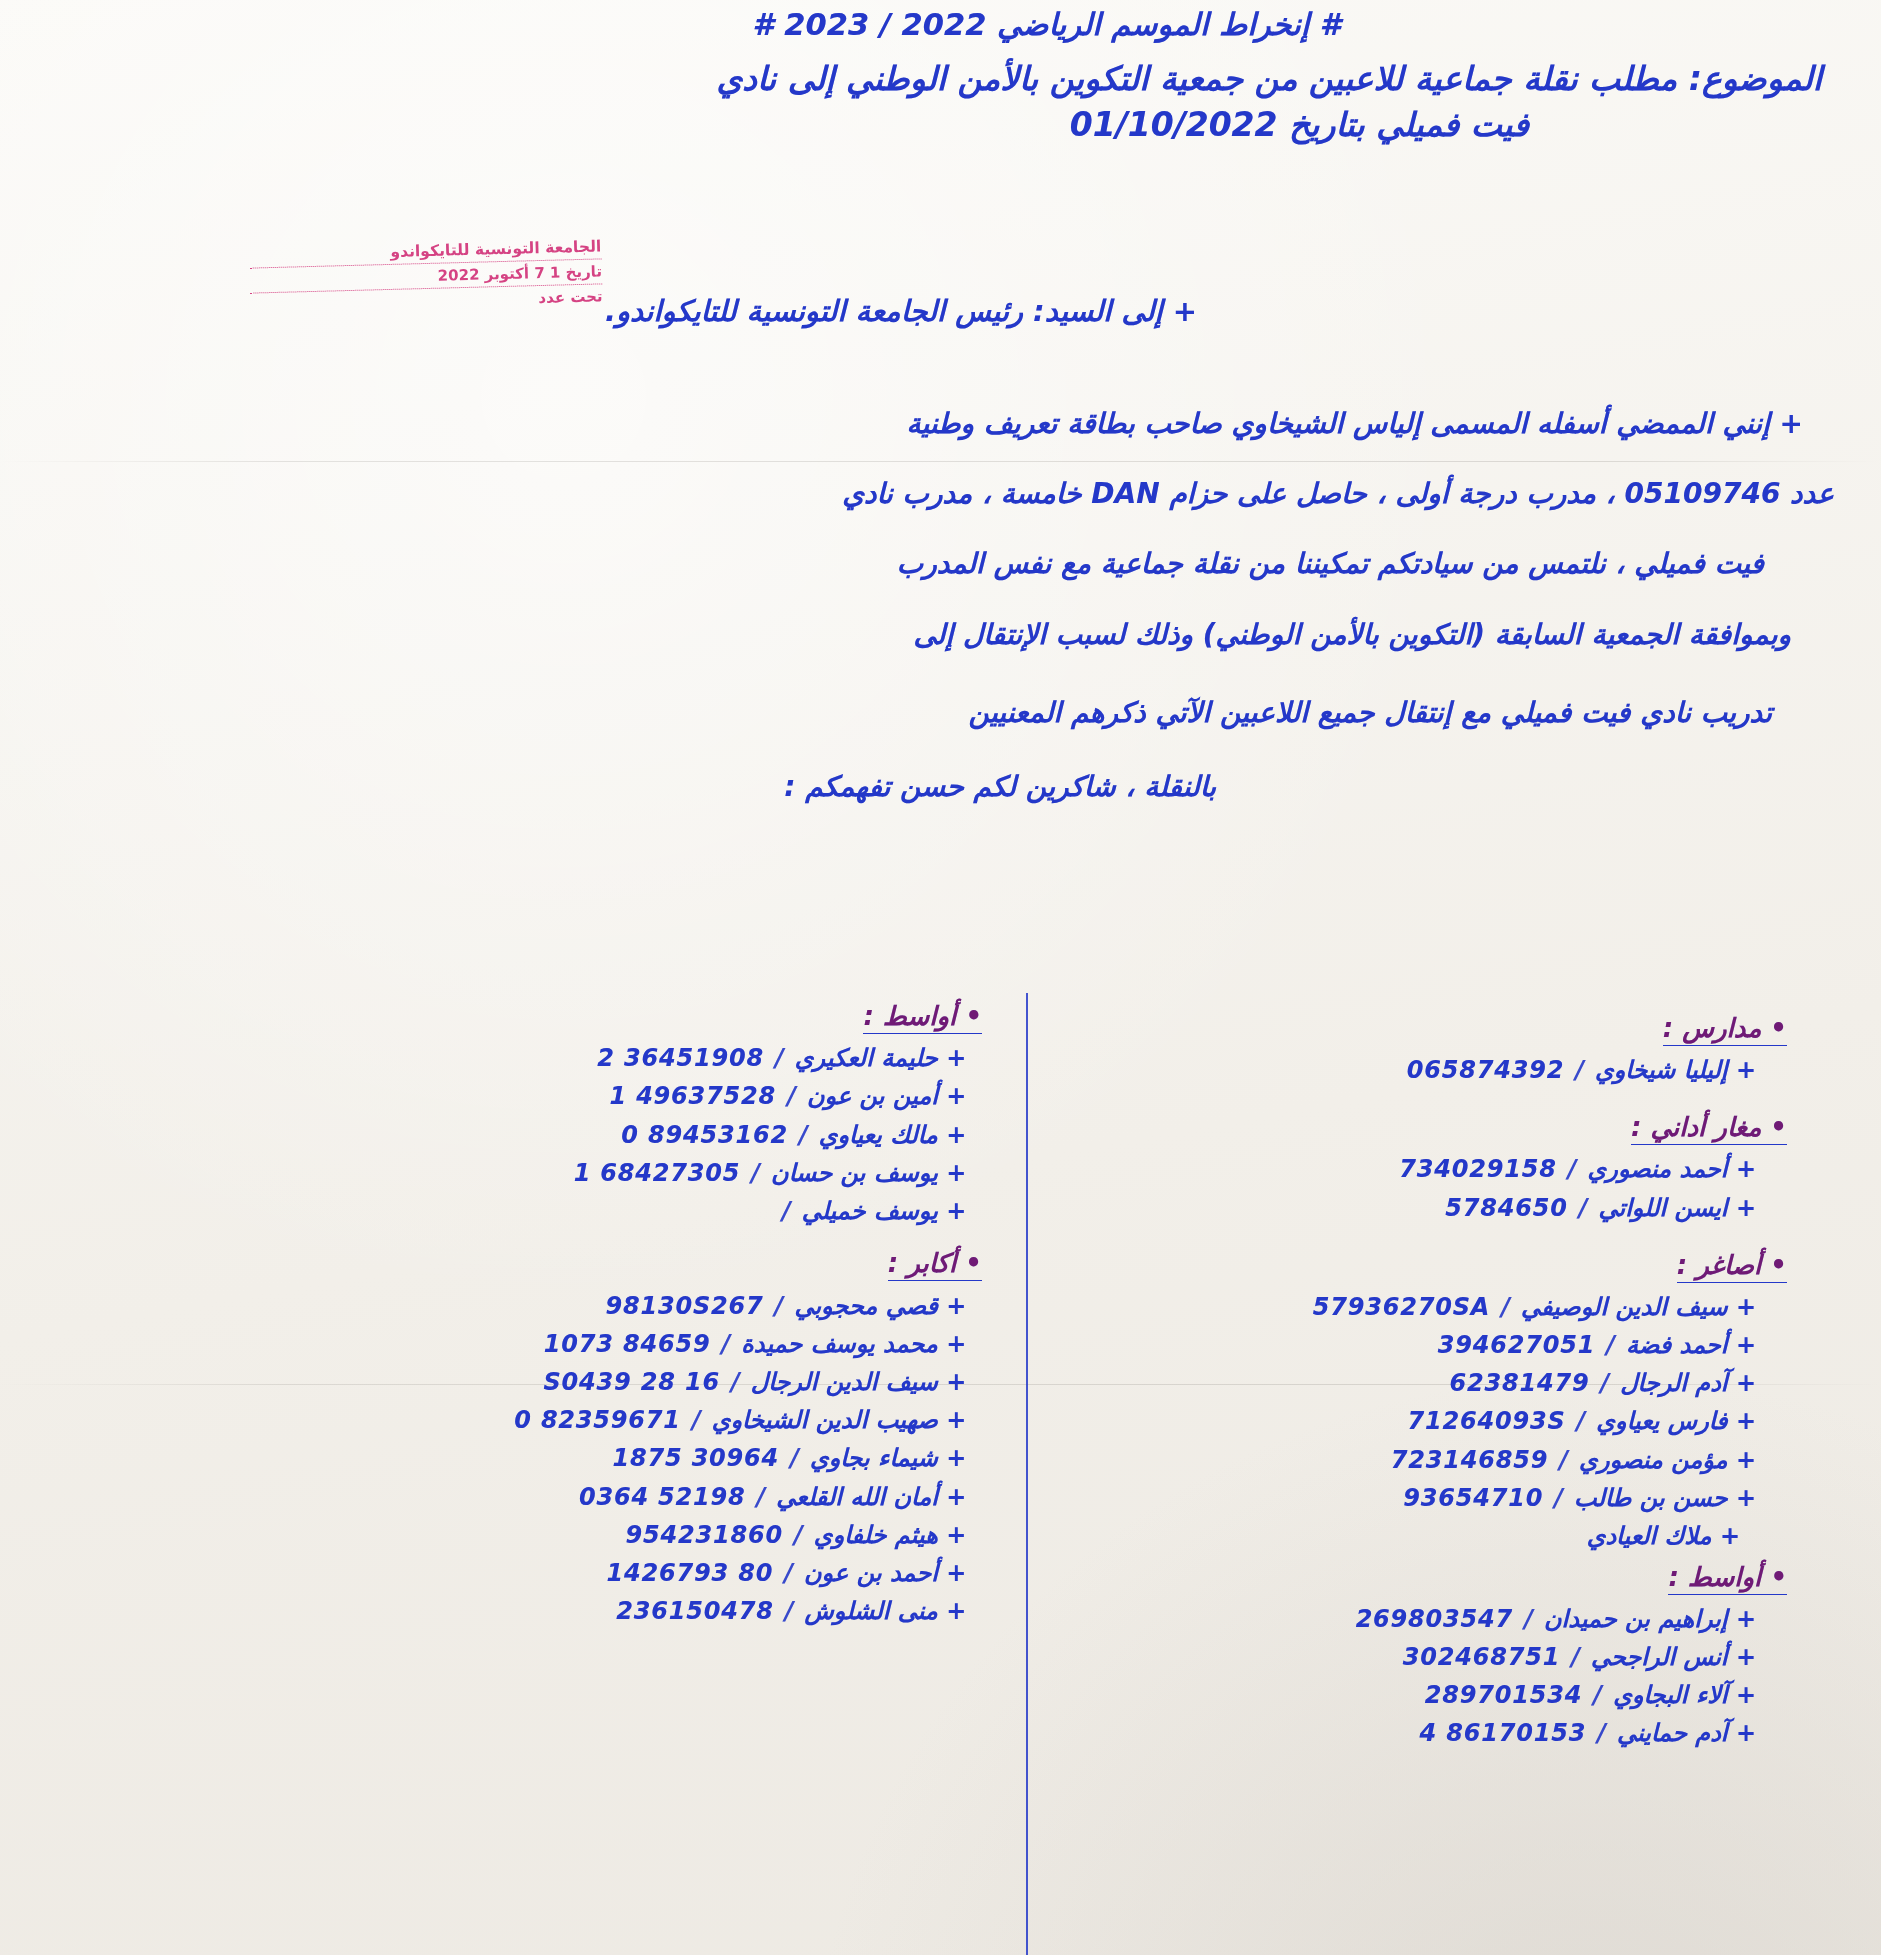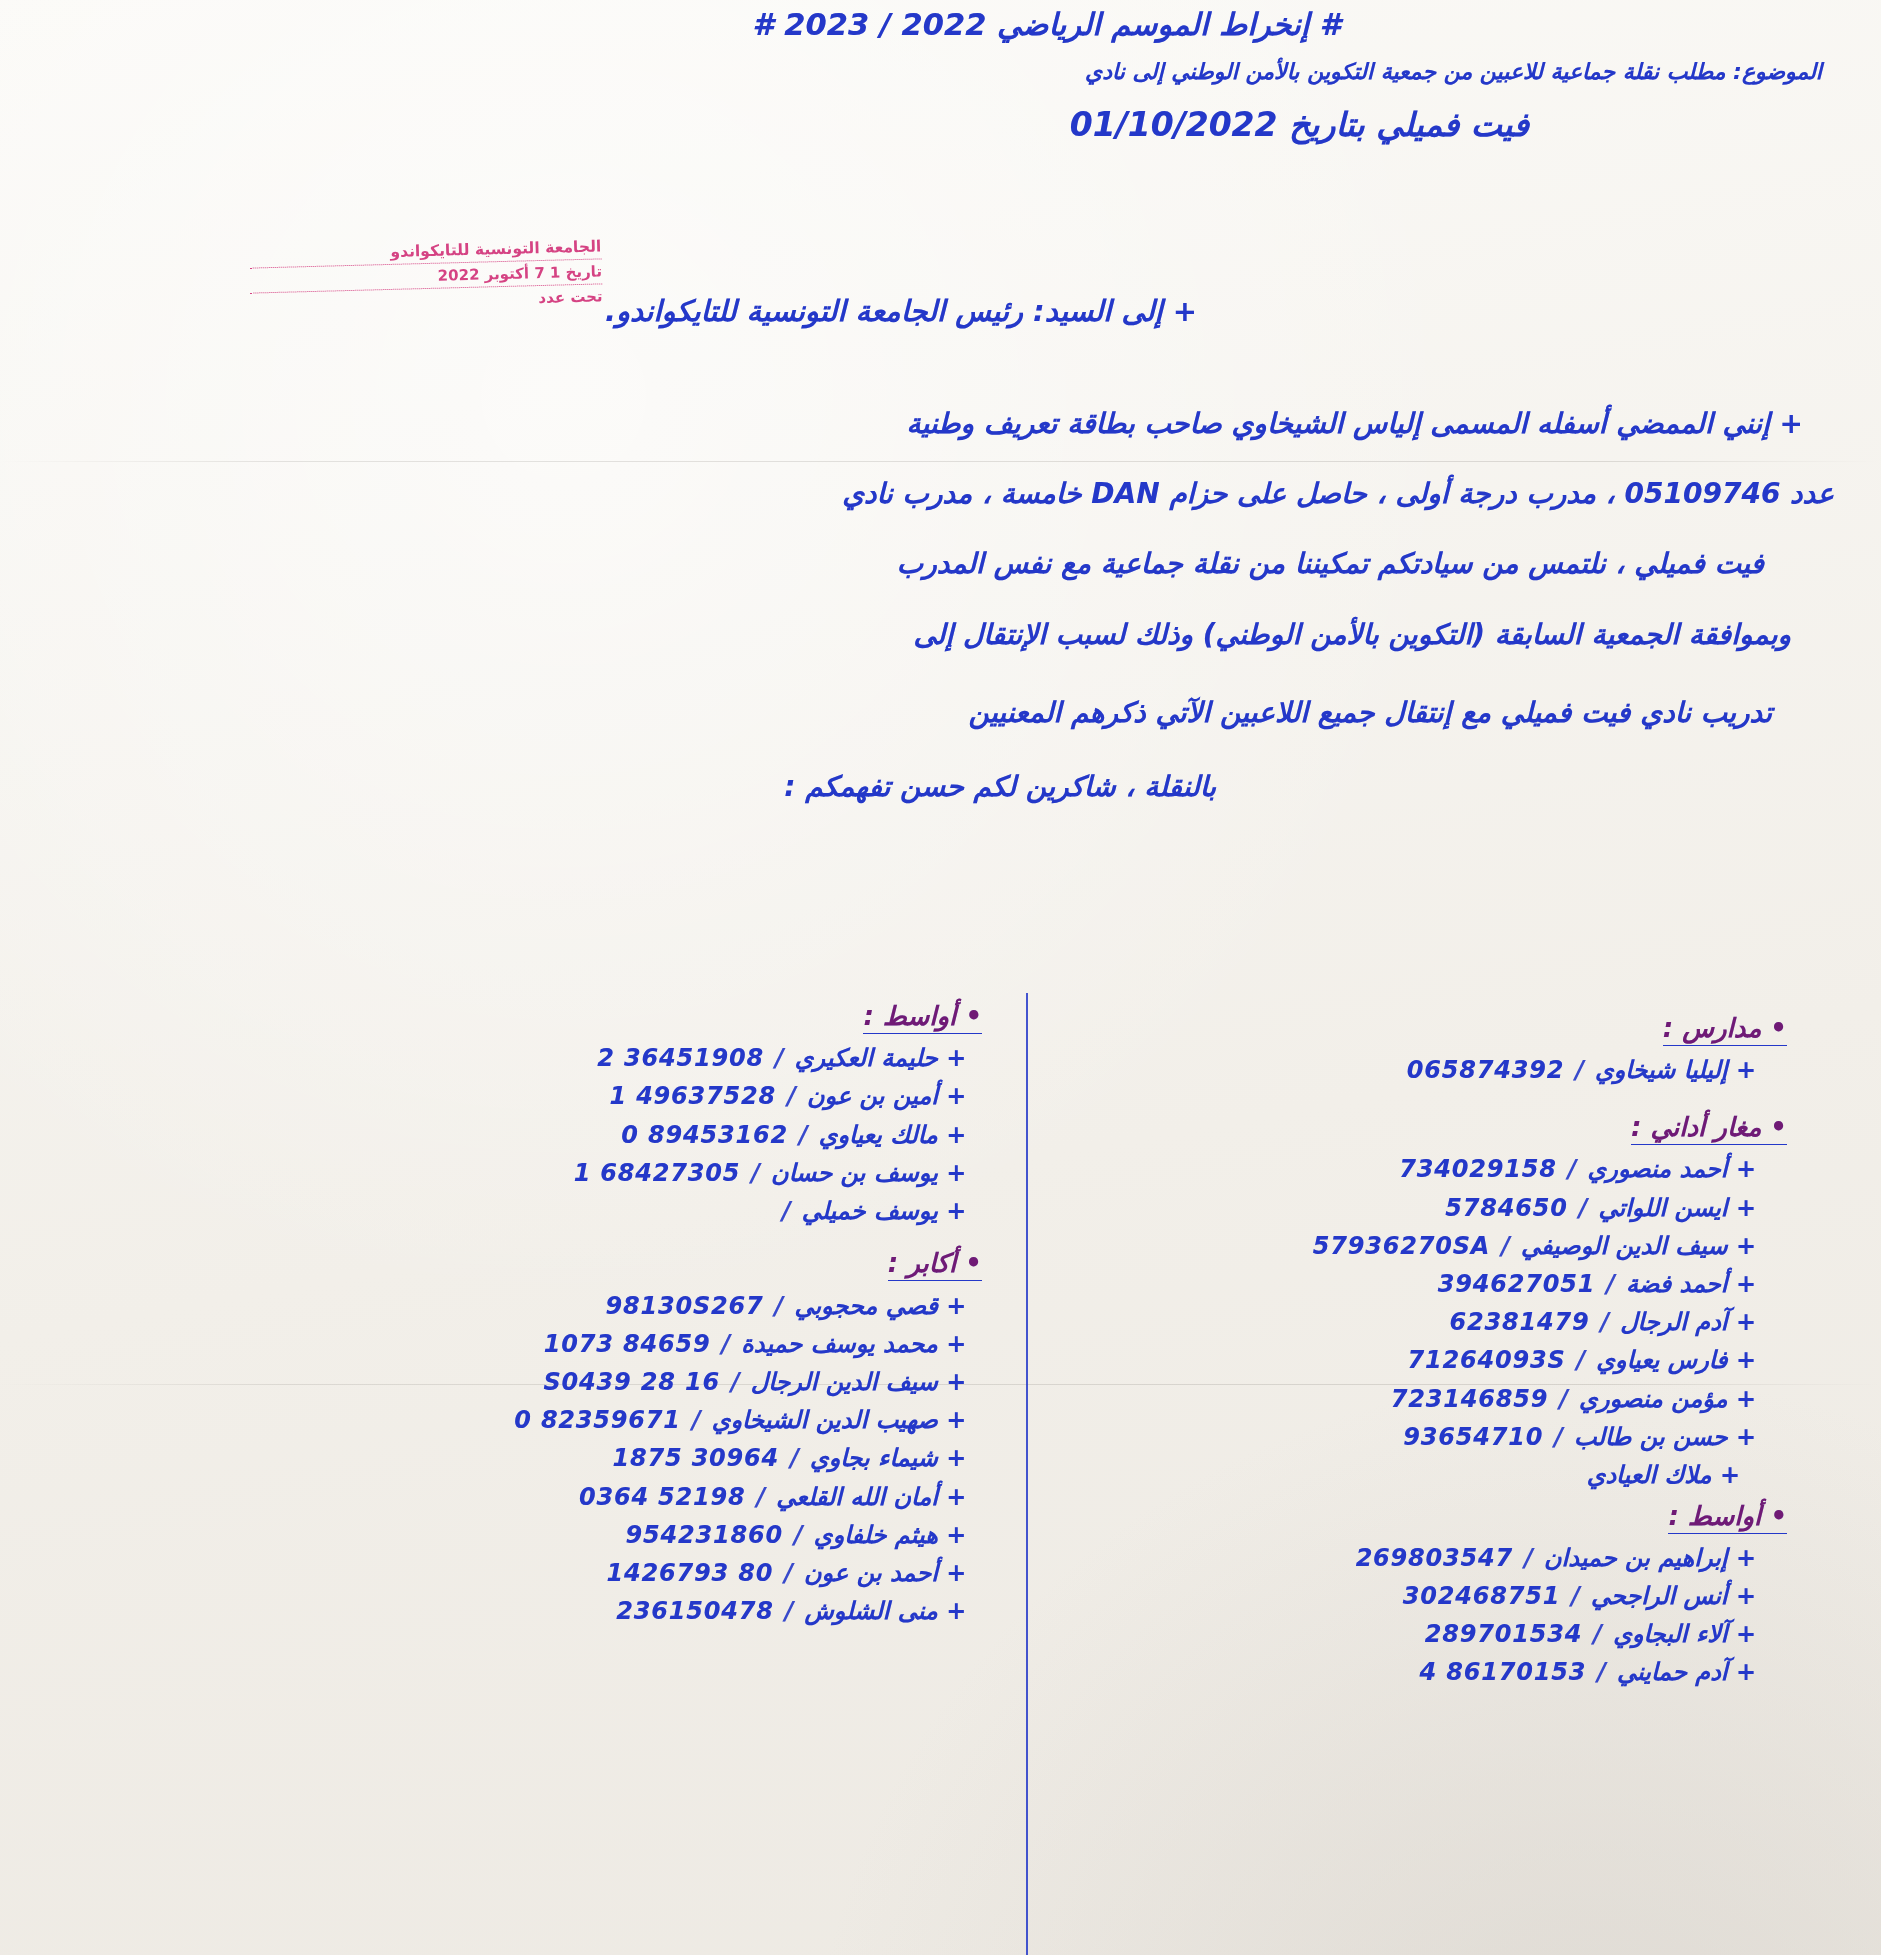--- a/index.html
+++ b/index.html
@@ -45,21 +45,21 @@
     font-weight: 700;
     color: #2438c9;
     text-shadow: 0 0 0.6px rgba(36,56,201,0.35);
   }
   
   #title {
     top: 7px;
     right: 540px;
     font-size: 30.5px;
   }
-  #subject-1 { top: 59px; right: 59px; font-size: 22px; }
+  #subject-1 { top: 59px; right: 59px; font-size: 33px; }
   #subject-2 { top: 105px; right: 352px; font-size: 33px; }
   #addressee { top: 274px; right: 59px; font-size: 29px; }
 
   .body-line { font-size: 28px; }
 
   
   .stamp {
     position: absolute;
     color: #d2347a;
     font-family: "DejaVu Sans", sans-serif;
@@ -163,20 +163,23 @@
       <span class="nm">+ أحمد منصوري</span>
       <span class="sep">/</span>
       <span class="ph">734029158</span>
     </div>
     <div class="entry hand row" style="margin-right:31px;">
       <span class="nm">+ ايسن اللواتي</span>
       <span class="sep">/</span>
       <span class="ph">5784650</span>
     </div>
 
+    <div class="row" style="margin-top:28px;">
+      <span class="section-head hand">• أصاغر :</span>
+    </div>
     <div class="entry hand row" style="margin-right:31px;">
       <span class="nm">+ سيف الدين الوصيفي</span>
       <span class="sep">/</span>
       <span class="ph">57936270SA</span>
     </div>
     <div class="entry hand row" style="margin-right:31px;">
       <span class="nm">+ أحمد فضة</span>
       <span class="sep">/</span>
       <span class="ph">394627051</span>
     </div>

